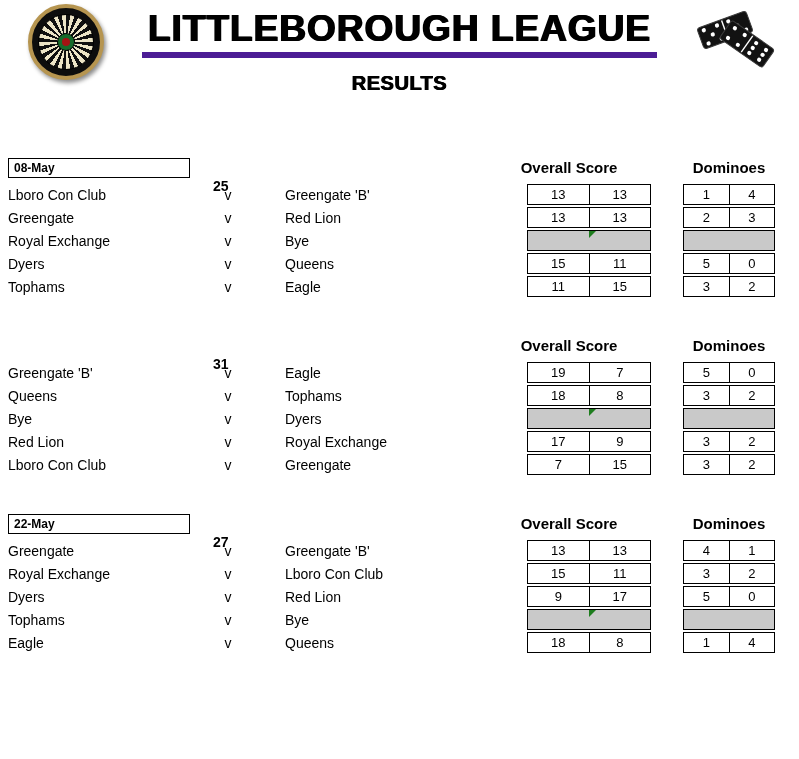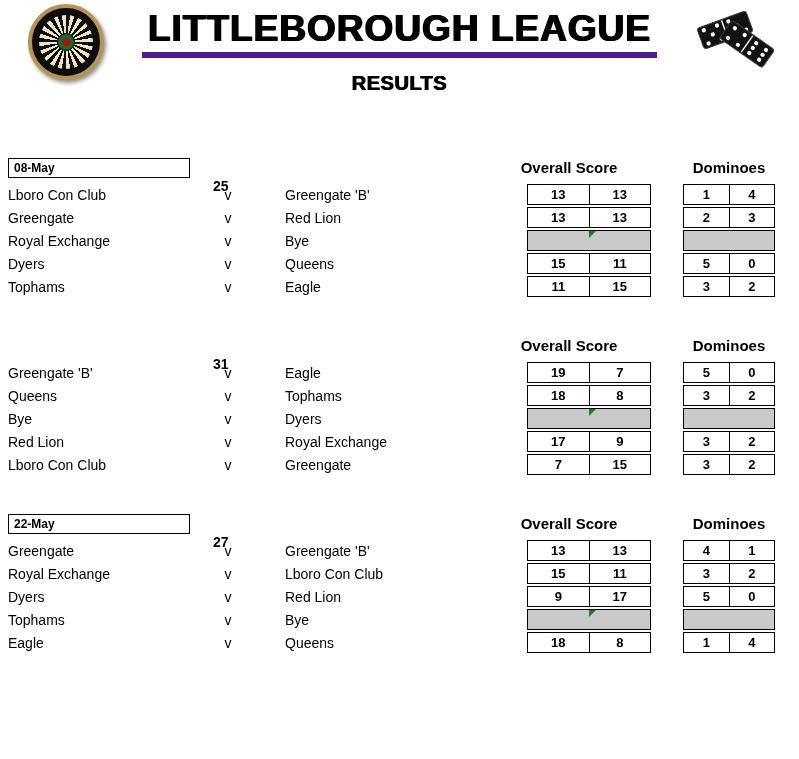--- a/index.html
+++ b/index.html
@@ -79,21 +79,21 @@
   .box {
     position:absolute; top:0; height:21px;
     border:1px solid var(--line, #000);
     background:#fff;
     display:flex;
   }
   .score-box { left:527px; width:124px; }
   .dom-box   { left:683px; width:92px;  }
   .box .cell {
     flex:1; text-align:center;
-    font-size:13px; font-weight:bold;
+    font-size:13px; font-weight:normal;
     padding-top:2px;
   }
   .box .cell + .cell { border-left:1px solid var(--line, #000); }
 
   .box.bye { background:var(--bye-fill, #c9c9c9); }
   .note-triangle {
     position:absolute; left:50%; top:0;
     width:0; height:0;
     border-top:7px solid var(--note-green, #217821);
     border-right:7px solid transparent;

